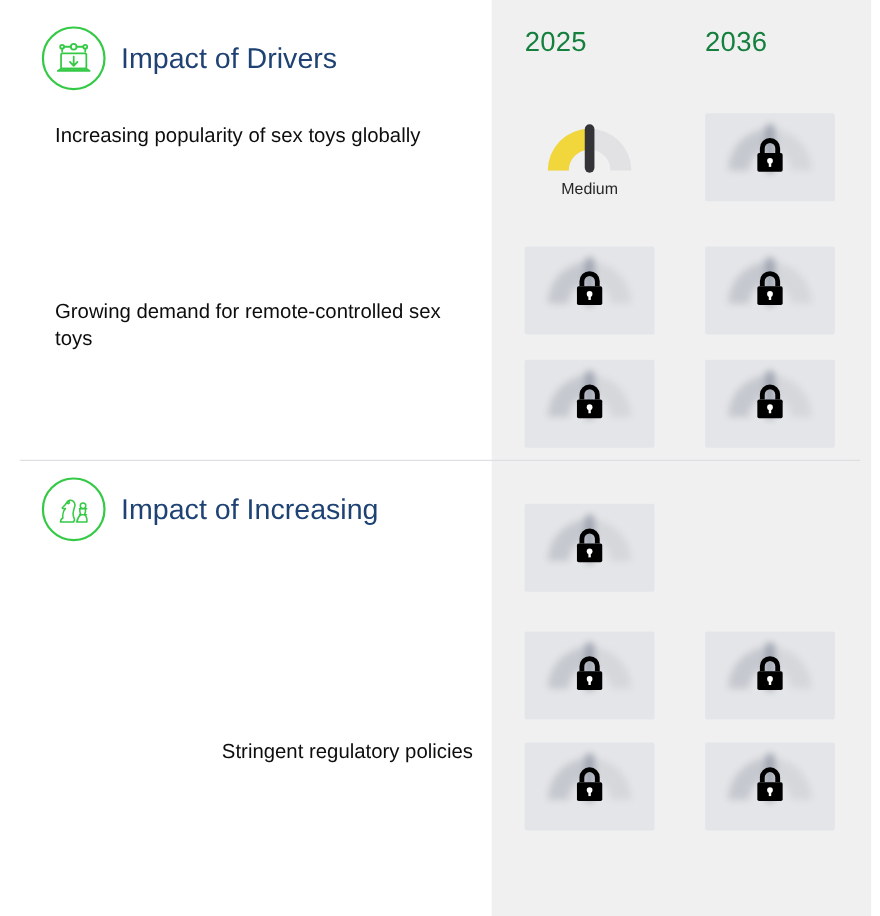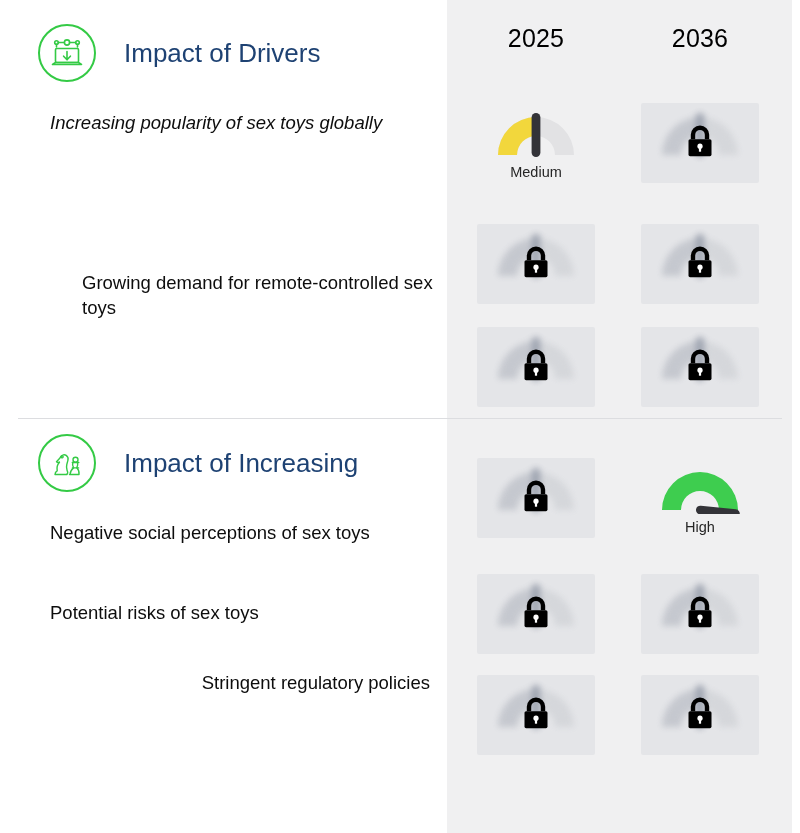--- a/index.html
+++ b/index.html
@@ -23,41 +23,40 @@
     background: #f0f0f1;
   }
 
   
   .col-header {
     position: absolute;
     top: 24px;
     height: 34px;
     font-size: 25px;
     font-weight: 400;
-    color: #000000;
-    text-align: center;
+    color: #15803d;
     letter-spacing: .2px;
   }
   .col-header.c1 { left: 477px; width: 118px; }
   .col-header.c2 { left: 641px; width: 118px; }
 
   
   .divider {
     position: absolute;
     left: 18px; top: 418px;
     width: 764px; height: 1px;
     background: #dcdde0;
   }
 
   
   .section-head {
     position: absolute;
     display: flex;
     align-items: center;
-    gap: 28px;
+    gap: 14px;
     text-align: center;
   }
   .sec-icon {
     width: 58px; height: 58px;
     border-radius: 50%;
     border: 2.5px solid #34ca45;
     display: flex;
     align-items: center;
     justify-content: center;
     flex: 0 0 auto;
@@ -140,22 +139,22 @@
         <path d="M10.3 8.5 H16.4 M21.6 8.5 H27.7"></path>
         <path d="M8.5 10.3 V13 M29.5 10.3 V13"></path>
         <rect x="7.5" y="14.5" width="23" height="14" rx="1.2"></rect>
         <path d="M4.5 30.5 H33.5 L30.5 28.5 H7.5 Z"></path>
         <path d="M19 17.5 V25.5 M15.6 22.2 L19 25.8 L22.4 22.2"></path>
       </svg>
     </div>
     <div class="sec-title">Impact of Drivers</div>
   </div>
 
-  <div class="row-label" style="top:110px;font-style:italic;">Increasing popularity of sex toys globally</div>
-  <div class="row-label" style="top:270px;margin-left:32px;">Growing demand for remote-controlled sex toys</div>
+  <div class="row-label" style="top:110px;">Increasing popularity of sex toys globally</div>
+  <div class="row-label" style="top:270px;">Growing demand for remote-controlled sex toys</div>
 
   <div class="cell" style="left:477px; top:103px;">
     <div class="gauge-wrap">
       <svg class="gauge-svg" width="86" height="52" viewBox="0 0 86 52">
         <path d="M5 48 A38 38 0 0 1 81 48 L62 48 A19 19 0 0 0 24 48 Z" fill="#e2e2e4"></path>
         <path d="M5 48 A38 38 0 0 1 43 10 L43 29 A19 19 0 0 0 24 48 Z" fill="#f2d73c"></path>
         <rect x="38.6" y="6" width="8.8" height="44" rx="4.4" fill="#333338"></rect>
       </svg>
       <div class="gauge-label">Medium</div>
     </div>
@@ -268,22 +267,20 @@
         <path d="M14.8 12.1 a1 1 0 1 0 .1 .1"></path>
         <path d="M21.5 30.5 H31 M22 30.5 c.2-2.6 1.5-5 3.5-6.6 M29 23.9 c1.6 1.6 2.3 4 2 6.6"></path>
         <path d="M24.4 23.9 H30.6 M25.6 23.9 c-1-1.6-1.3-3.6-.8-5.4 M29.5 18.5 c.5 1.8 .2 3.8-.8 5.4"></path>
         <path d="M24.3 18.5 H30.8"></path>
         <circle cx="27.5" cy="15.8" r="2.5"></circle>
       </svg>
     </div>
     <div class="sec-title">Impact of Increasing</div>
   </div>
 
-  <div class="row-label" style="top:520px;">Negative social perceptions of sex toys</div>
-  <div class="row-label" style="top:600px;">Potential risks of sex toys</div>
   <div class="row-label" style="top:670px;text-align:right;">Stringent regulatory policies</div>
 
   <div class="cell locked" style="left:477px; top:458px;">
     <div class="gauge-wrap">
       <div class="blurred">
         <svg class="gauge-svg" width="86" height="52" viewBox="0 0 86 52">
           <path d="M5 48 A38 38 0 0 1 81 48 L62 48 A19 19 0 0 0 24 48 Z" fill="#d4d6da"></path>
           <path d="M5 48 A38 38 0 0 1 43 10 L43 29 A19 19 0 0 0 24 48 Z" fill="#c3c6cd"></path>
           <rect x="38.6" y="6" width="8.8" height="44" rx="4.4" fill="#9aa0ad"></rect>
         </svg>
@@ -292,29 +289,20 @@
         <svg viewBox="0 0 34 40">
           <path d="M10 17 v-4.5 a7 7 0 0 1 14 0 V17" fill="none" stroke="#000" stroke-width="4.4"></path>
           <rect x="5.5" y="17" width="23" height="17" rx="1.6" fill="#000"></rect>
           <circle cx="17" cy="24" r="2.6" fill="#fff"></circle>
           <rect x="15.9" y="24" width="2.2" height="5.5" fill="#fff"></rect>
         </svg>
       </div>
     </div>
   </div>
 
-  <div class="cell" style="left:641px; top:458px;">
-    <div class="gauge-wrap">
-      <svg class="gauge-svg" width="86" height="52" viewBox="0 0 86 52">
-        <path d="M5 48 A38 38 0 0 1 81 48 L62 48 A19 19 0 0 0 24 48 Z" fill="#3ecd4f"></path>
-        <rect x="39" y="43.6" width="44" height="8.8" rx="4.4" fill="#333338" transform="rotate(6 43 48)"></rect>
-      </svg>
-      <div class="gauge-label">High</div>
-    </div>
-  </div>
 
   <div class="cell locked" style="left:477px; top:574px;">
     <div class="gauge-wrap">
       <div class="blurred">
         <svg class="gauge-svg" width="86" height="52" viewBox="0 0 86 52">
           <path d="M5 48 A38 38 0 0 1 81 48 L62 48 A19 19 0 0 0 24 48 Z" fill="#d4d6da"></path>
           <path d="M5 48 A38 38 0 0 1 43 10 L43 29 A19 19 0 0 0 24 48 Z" fill="#c3c6cd"></path>
           <rect x="38.6" y="6" width="8.8" height="44" rx="4.4" fill="#9aa0ad"></rect>
         </svg>
       </div>

